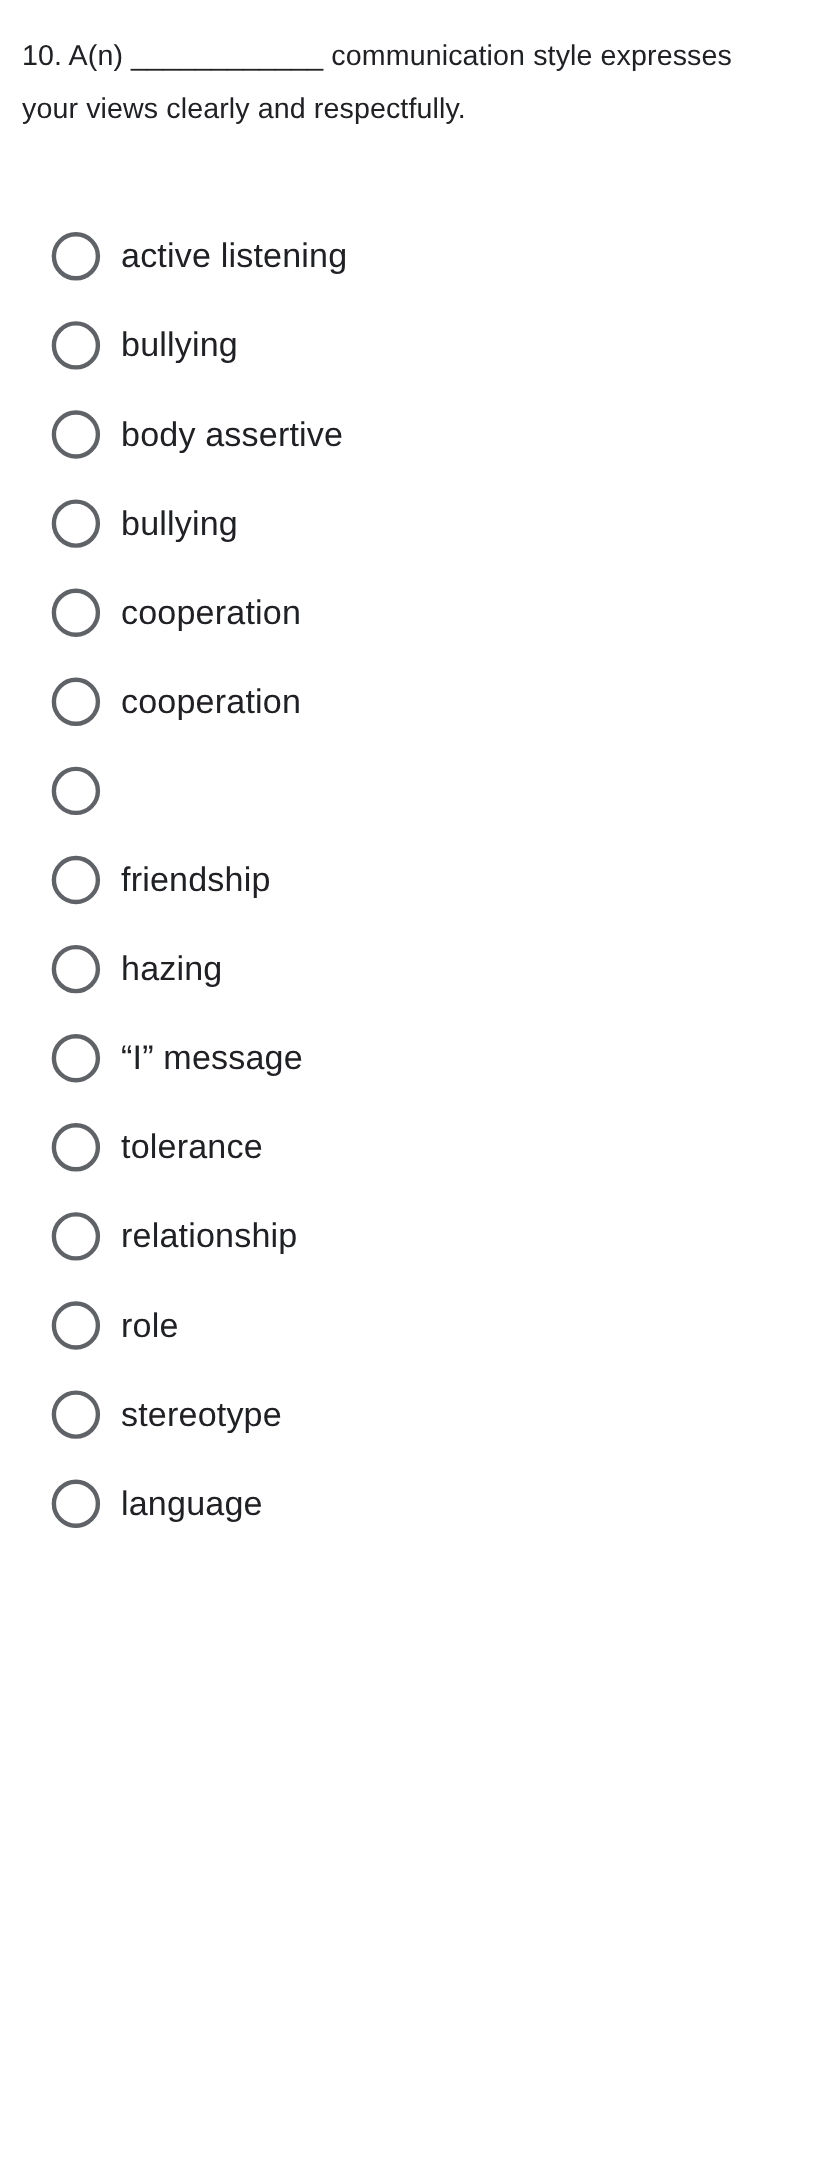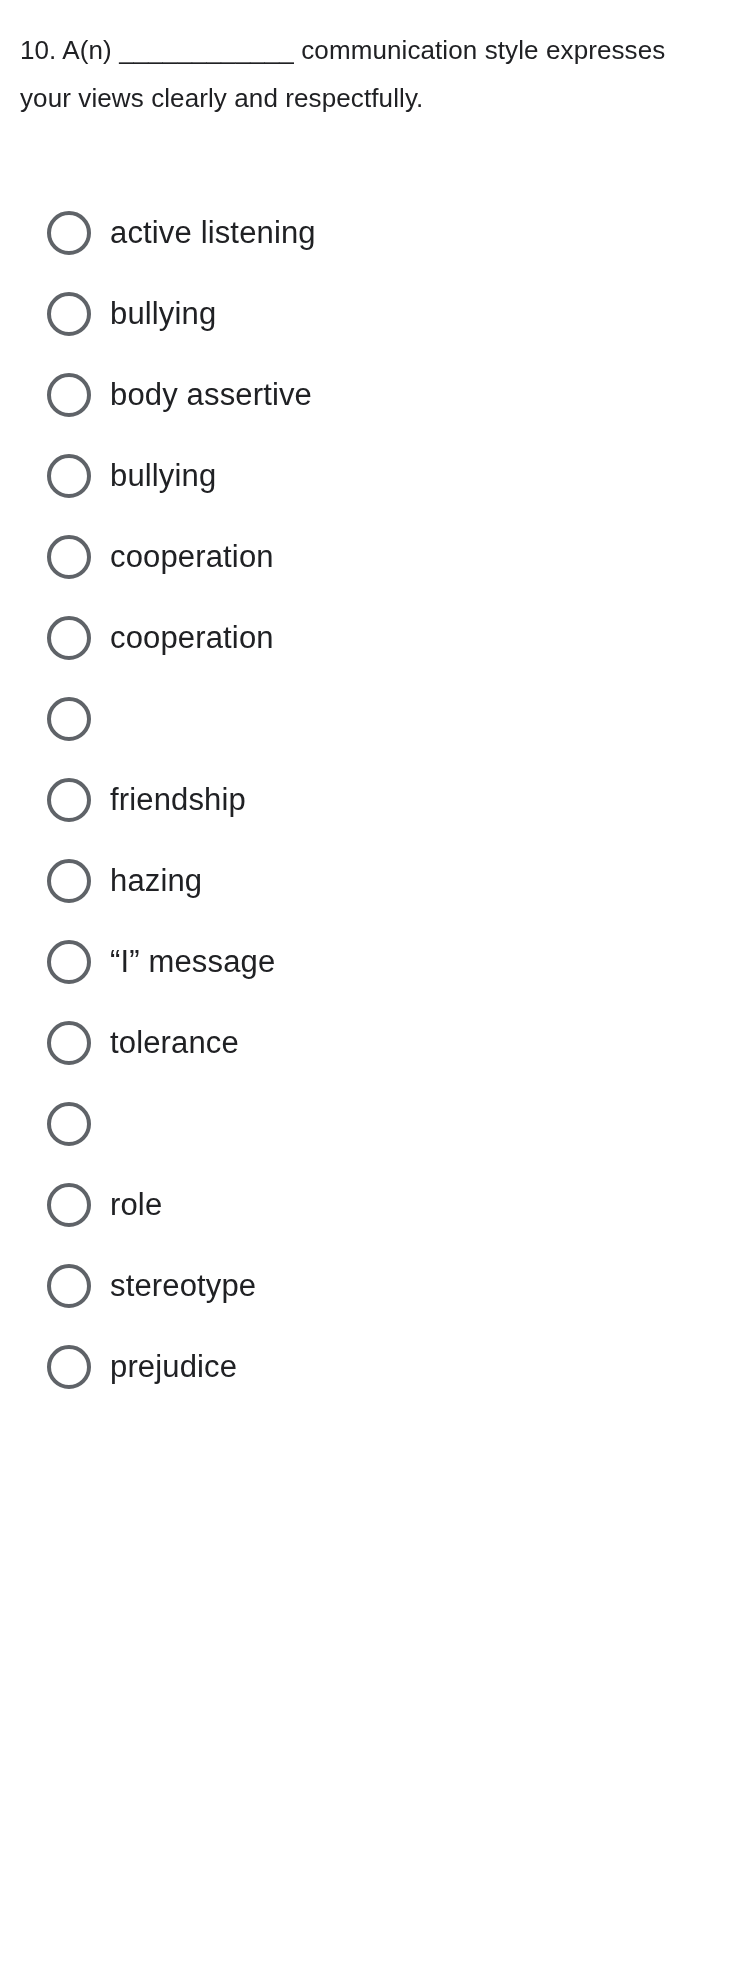--- a/index.html
+++ b/index.html
@@ -121,28 +121,29 @@
       <div class="option-row">
         <span class="radio-outer"></span>
         <span class="option-label">“I” message</span>
       </div>
       <div class="option-row">
         <span class="radio-outer"></span>
         <span class="option-label">tolerance</span>
       </div>
       <div class="option-row">
         <span class="radio-outer"></span>
+        <span class="option-label">relationship</span>
       </div>
       <div class="option-row">
         <span class="radio-outer"></span>
         <span class="option-label">role</span>
       </div>
       <div class="option-row">
         <span class="radio-outer"></span>
         <span class="option-label">stereotype</span>
       </div>
       <div class="option-row">
         <span class="radio-outer"></span>
-        <span class="option-label">prejudice</span>
+        <span class="option-label">language</span>
       </div>
     </div>
 
 </div>
 
 </body></html>

